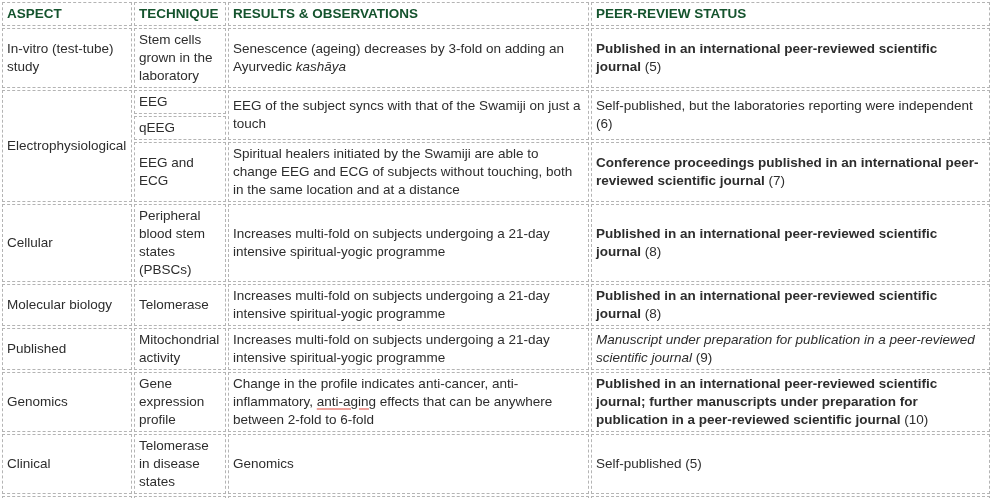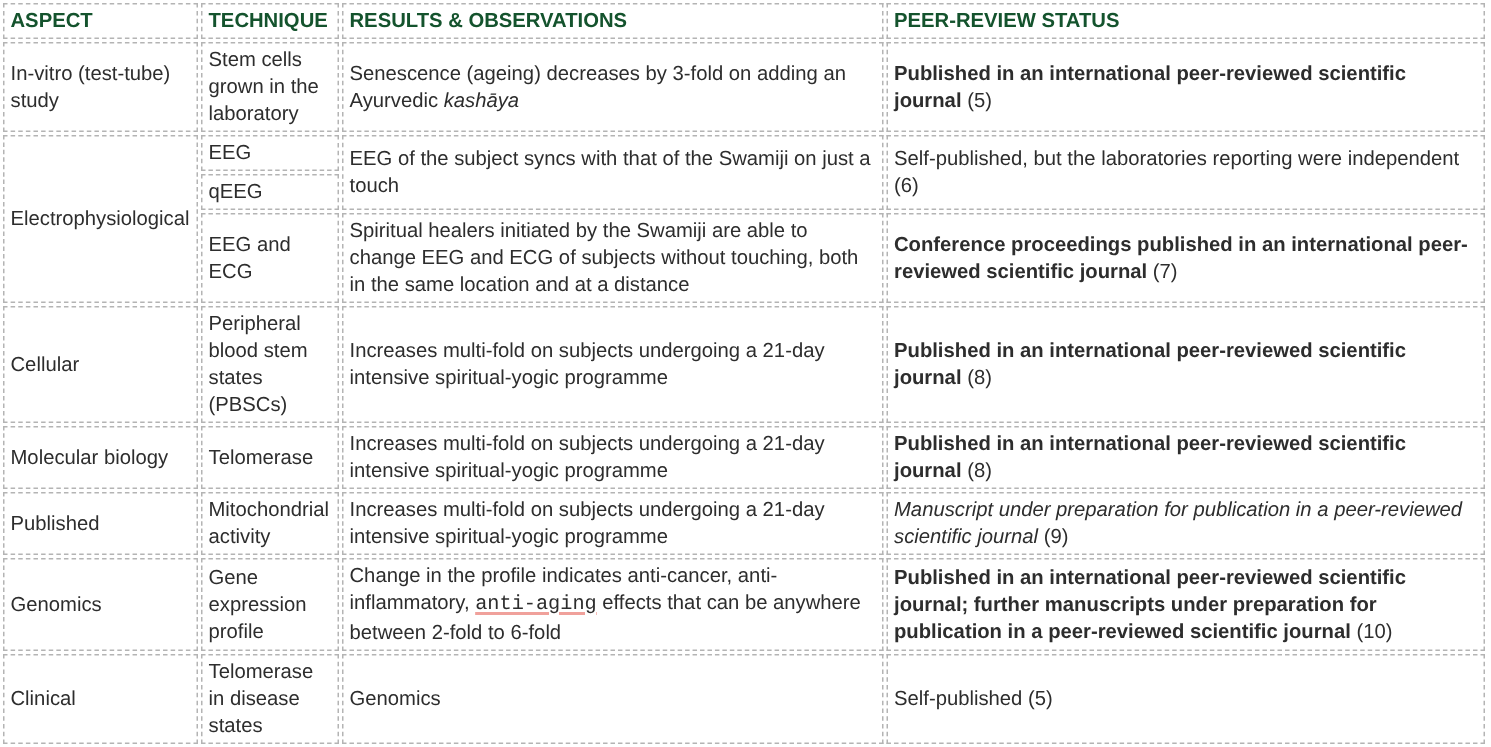--- a/index.html
+++ b/index.html
@@ -34,21 +34,20 @@
     white-space: nowrap;
     overflow: hidden;
   }
   .b  { font-weight: bold; }
   .it { font-style: italic; text-align: right; }
   .spell {
     text-decoration: underline;
     text-decoration-color: var(--spellcheck_underline, #f0a19b);
     text-decoration-thickness: 1.5px;
     text-underline-offset: 2px;
-    font-family: Liberation Mono, monospace;
   }
 </style>
 </head>
 <body>
 
 <table class="evidence">
   <colgroup>
     <col style="width:130px">
     <col style="width:92px">
     <col style="width:361px">

